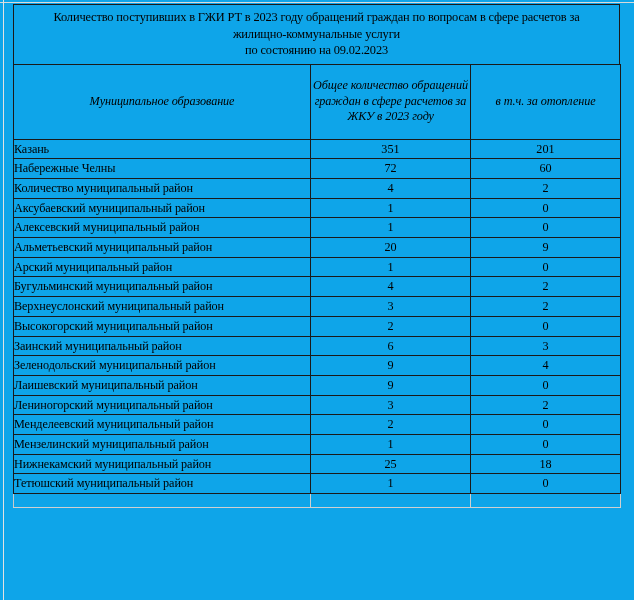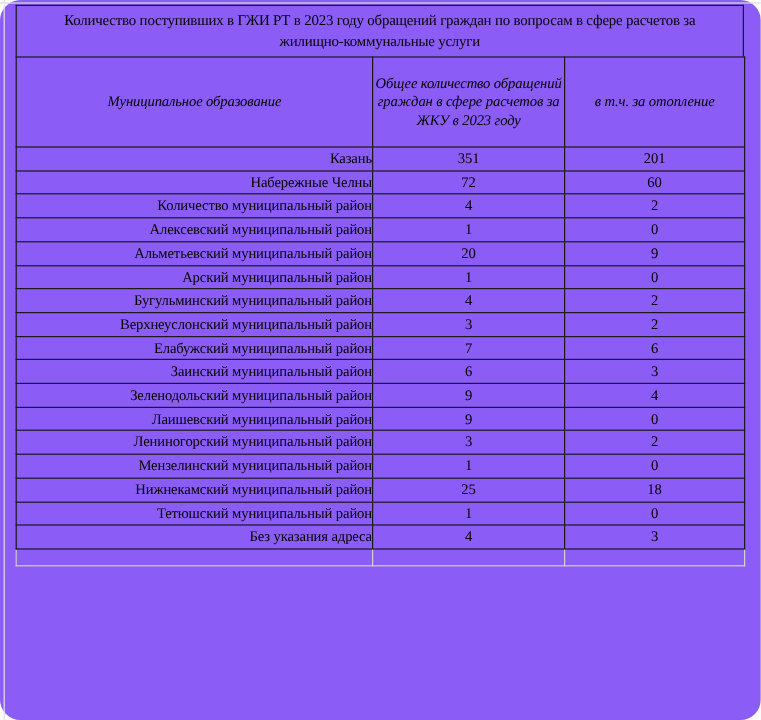--- a/index.html
+++ b/index.html
@@ -11,22 +11,21 @@
     width: 634px;
     height: 600px;
     font-family: "Liberation Serif", "DejaVu Serif", serif;
     color: #000000;
     overflow: hidden;
   }
   #page {
     position: relative;
     width: 634px;
     height: 600px;
-    background: #8b5cf6;
-    border-radius: 17px;
+    background: #0ea5e9;
   }
   
   .edge-line-top {
     position: absolute;
     top: 2px;
     left: 0;
     width: 634px;
     height: 1px;
     background: #d9d9d9;
   }
@@ -88,21 +87,21 @@
     padding: 2px 4px;
     letter-spacing: -0.1px;
     font-style: italic;
   }
 
   tbody td {
     height: 18.7px;
     line-height: 18.7px;
   }
   td.name {
-    text-align: right;
+    text-align: left;
     padding-left: 5px;
     letter-spacing: -0.1px;
     white-space: nowrap;
     overflow: hidden;
   }
   td.num {
     text-align: center;
     font-weight: normal;
   }
 
@@ -122,20 +121,21 @@
 <div id="page">
 
   <div class="edge-line-top"></div>
   <div class="edge-line-left"></div>
 
   <div class="doc">
 
     <div class="title-box">
       <div class="title-line">Количество поступивших в ГЖИ РТ в 2023 году обращений граждан по вопросам в сфере расчетов за</div>
       <div class="title-line">жилищно-коммунальные услуги</div>
+      <div class="title-line">по состоянию на 09.02.2023</div>
     </div>
 
     <table class="sheet">
       <colgroup>
         <col class="c-name">
           <col class="c-total">
           <col class="c-heat">
       </colgroup>
       <thead>
         <tr>
@@ -154,20 +154,25 @@
             <td class="name">Набережные Челны</td>
             <td class="num">72</td>
             <td class="num">60</td>
           </tr>
           <tr>
             <td class="name">Количество муниципальный район</td>
             <td class="num">4</td>
             <td class="num">2</td>
           </tr>
           <tr>
+            <td class="name">Аксубаевский муниципальный район</td>
+            <td class="num">1</td>
+            <td class="num">0</td>
+          </tr>
+          <tr>
             <td class="name">Алексевский муниципальный район</td>
             <td class="num">1</td>
             <td class="num">0</td>
           </tr>
           <tr>
             <td class="name">Альметьевский муниципальный район</td>
             <td class="num">20</td>
             <td class="num">9</td>
           </tr>
           <tr>
@@ -179,23 +184,23 @@
             <td class="name">Бугульминский муниципальный район</td>
             <td class="num">4</td>
             <td class="num">2</td>
           </tr>
           <tr>
             <td class="name">Верхнеуслонский муниципальный район</td>
             <td class="num">3</td>
             <td class="num">2</td>
           </tr>
           <tr>
-            <td class="name">Елабужский муниципальный район</td>
-            <td class="num">7</td>
-            <td class="num">6</td>
+            <td class="name">Высокогорский муниципальный район</td>
+            <td class="num">2</td>
+            <td class="num">0</td>
           </tr>
           <tr>
             <td class="name">Заинский муниципальный район</td>
             <td class="num">6</td>
             <td class="num">3</td>
           </tr>
           <tr>
             <td class="name">Зеленодольский муниципальный район</td>
             <td class="num">9</td>
             <td class="num">4</td>
@@ -204,38 +209,38 @@
             <td class="name">Лаишевский муниципальный район</td>
             <td class="num">9</td>
             <td class="num">0</td>
           </tr>
           <tr>
             <td class="name">Лениногорский муниципальный район</td>
             <td class="num">3</td>
             <td class="num">2</td>
           </tr>
           <tr>
+            <td class="name">Менделеевский муниципальный район</td>
+            <td class="num">2</td>
+            <td class="num">0</td>
+          </tr>
+          <tr>
             <td class="name">Мензелинский муниципальный район</td>
             <td class="num">1</td>
             <td class="num">0</td>
           </tr>
           <tr>
             <td class="name">Нижнекамский муниципальный район</td>
             <td class="num">25</td>
             <td class="num">18</td>
           </tr>
           <tr>
             <td class="name">Тетюшский муниципальный район</td>
             <td class="num">1</td>
             <td class="num">0</td>
-          </tr>
-          <tr>
-            <td class="name">Без указания адреса</td>
-            <td class="num">4</td>
-            <td class="num">3</td>
           </tr>
           <tr class="spacer">
             <td class="sp-name">&nbsp;</td>
             <td class="sp-total">&nbsp;</td>
             <td class="sp-heat">&nbsp;</td>
           </tr>
         </tbody>
     </table>
 
   </div>

